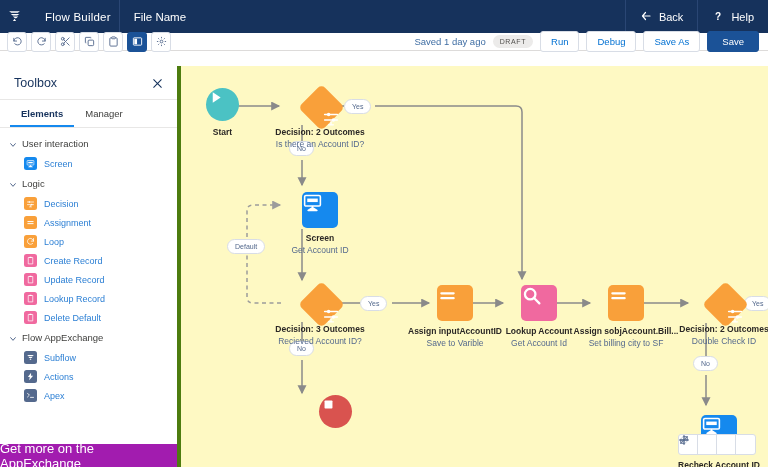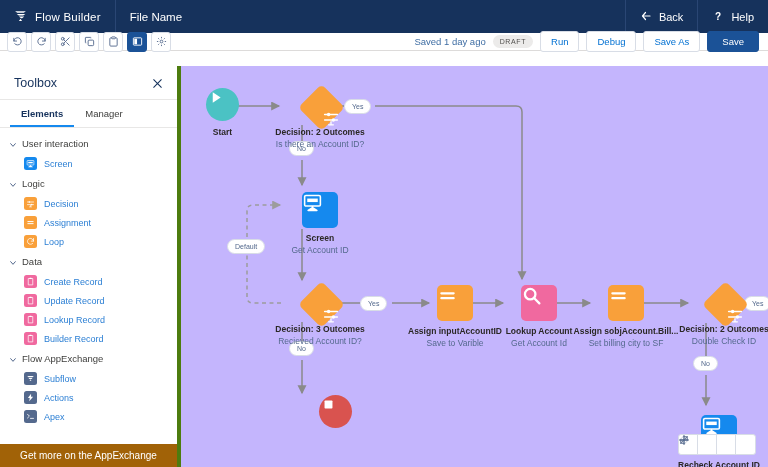--- a/index.html
+++ b/index.html
@@ -11,22 +11,22 @@
   }
   #app { position: relative; width: 768px; height: 467px; }
 
   
   .header {
     position: absolute; left: 0; top: 0; width: 768px; height: 33px;
     background: #16325c; display: flex; align-items: center;
     color: #ffffff;
   }
   .hdr-brand {
-    display: flex; align-items: center; gap: 8px;
-    padding: 0 14px; height: 33px;
+    display: flex; align-items: center; gap: 24px;
+    padding: 0 8px; height: 33px;
     border-right: 1px solid #2a4674;
   }
   .hdr-brand-label { font-size: 11.5px; letter-spacing: .2px; }
   .hdr-file {
     padding: 0 14px; font-size: 11.5px; height: 33px;
     display: flex; align-items: center;
   }
   .hdr-spacer { flex: 1; }
   .hdr-btn {
     display: flex; align-items: center; gap: 7px;
@@ -90,29 +90,29 @@
   .tb-item {
     display: flex; align-items: center; gap: 7px;
     padding: 3px 0 3px 24px; cursor: pointer;
   }
   .tb-item-label { font-size: 9px; color: #2b7fd4; }
   .el-ic {
     width: 13px; height: 13px; border-radius: 2.5px; flex: none;
     display: flex; align-items: center; justify-content: center;
   }
   .appex {
-    height: 23px; background: #a16207; color: #fff;
-    font-size: 10px; display: flex; align-items: center; justify-content: center;
+    height: 23px; background: #a21caf; color: #fff;
+    font-size: 13px; display: flex; align-items: center; justify-content: center;
     cursor: pointer;
   }
 
   
   .canvas {
     position: absolute; left: 181px; top: 66px;
-    width: 587px; height: 401px; background: #c4b5fd; overflow: hidden;
+    width: 587px; height: 401px; background: #fef9c3; overflow: hidden;
   }
   .canvas svg { position: absolute; left: 0; top: 0; }
 
   .node { position: absolute; }
   .sq {
     width: 36px; height: 36px; border-radius: 5px;
     display: flex; align-items: center; justify-content: center;
   }
   .diamond {
     width: 33px; height: 33px; transform: rotate(45deg); border-radius: 5px;
@@ -295,26 +295,20 @@
         </div>
         <div class="tb-item">
           <span class="el-ic" style="background: rgb(249, 160, 58);">
             <svg width="9" height="9" viewBox="0 0 24 24" fill="none" stroke="#fff" stroke-width="2" stroke-linecap="round">
               <path d="M20 11a8 8 0 1 0-2 6"></path>
               <path d="M20 4v7h-6"></path>
             </svg>
           </span>
           <span class="tb-item-label">Loop</span>
         </div>
-        <div class="tb-group-hdr">
-          <span class="chev"><svg width="8" height="8" viewBox="0 0 24 24" fill="none" stroke="#54698d" stroke-width="3" stroke-linecap="round" stroke-linejoin="round">
-              <path d="M5 8l7 8 7-8"></path>
-            </svg></span>
-          <span>Data</span>
-        </div>
         <div class="tb-item">
           <span class="el-ic" style="background: rgb(240, 105, 159);">
             <svg width="9" height="9" viewBox="0 0 24 24" fill="none" stroke="#fff" stroke-width="1.9" stroke-linejoin="round">
               <path d="M6 4h12v17H6z"></path>
               <rect x="9" y="2" width="6" height="3.4" rx="1" fill="#fff" stroke="none"></rect>
             </svg>
           </span>
           <span class="tb-item-label">Create Record</span>
         </div>
         <div class="tb-item">
@@ -335,21 +329,21 @@
           </span>
           <span class="tb-item-label">Lookup Record</span>
         </div>
         <div class="tb-item">
           <span class="el-ic" style="background: rgb(240, 105, 159);">
             <svg width="9" height="9" viewBox="0 0 24 24" fill="none" stroke="#fff" stroke-width="1.9" stroke-linejoin="round">
               <path d="M6 4h12v17H6z"></path>
               <rect x="9" y="2" width="6" height="3.4" rx="1" fill="#fff" stroke="none"></rect>
             </svg>
           </span>
-          <span class="tb-item-label">Builder Record</span>
+          <span class="tb-item-label">Delete Default</span>
         </div>
         <div class="tb-group-hdr">
           <span class="chev"><svg width="8" height="8" viewBox="0 0 24 24" fill="none" stroke="#54698d" stroke-width="3" stroke-linecap="round" stroke-linejoin="round">
               <path d="M5 8l7 8 7-8"></path>
             </svg></span>
           <span>Flow AppExchange</span>
         </div>
         <div class="tb-item">
           <span class="el-ic" style="background: rgb(84, 105, 141);">
             <svg width="9" height="9" viewBox="0 0 24 24" fill="#fff">

